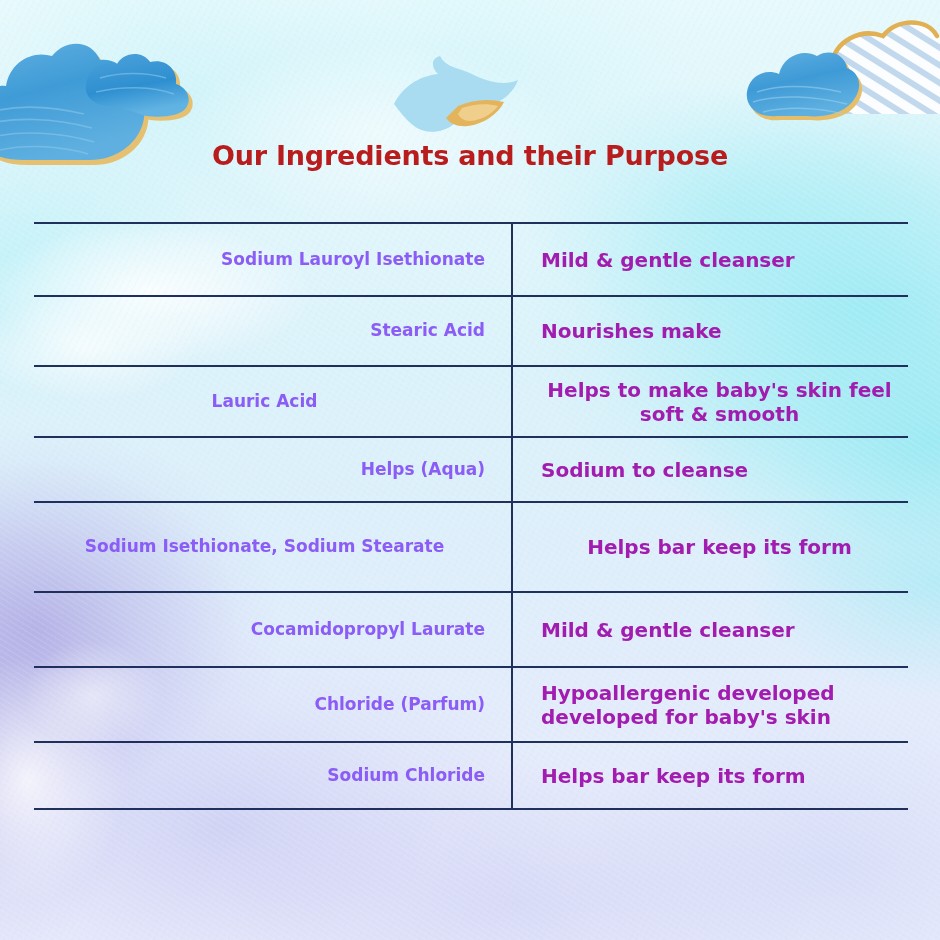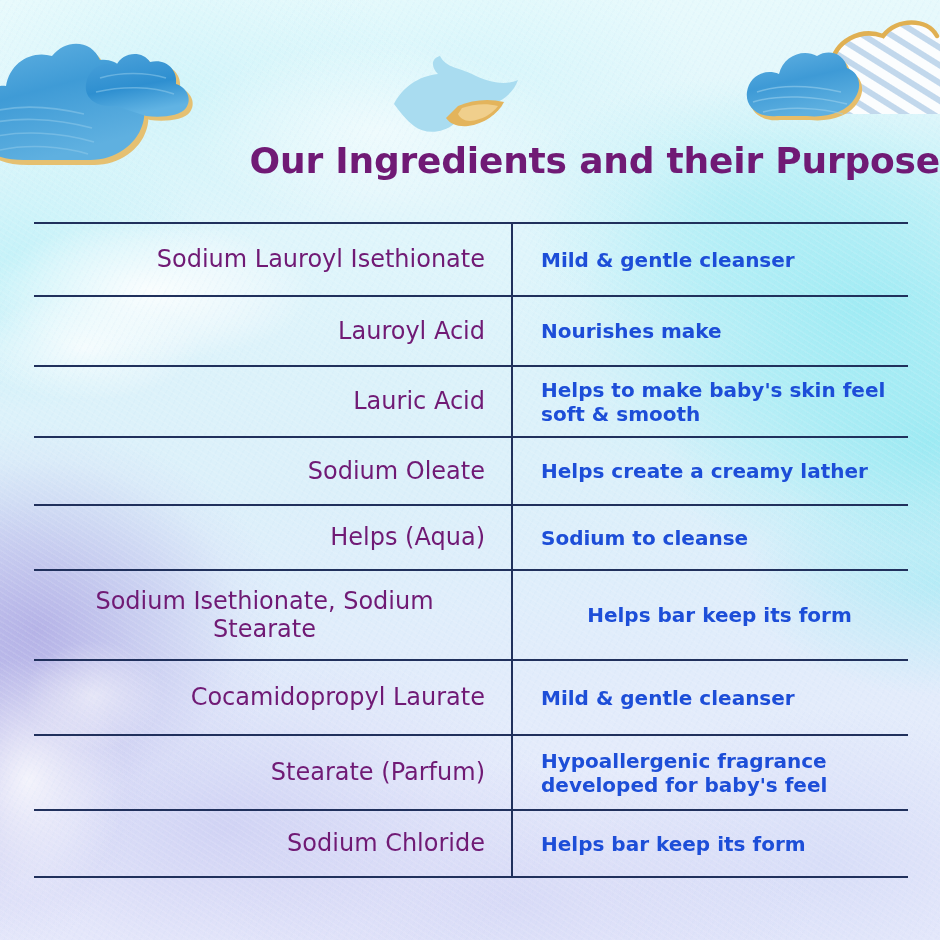--- a/index.html
+++ b/index.html
@@ -84,25 +84,25 @@
   #cloud-left-art  { left: -34px;  top: 18px;  width: 250px;  height: 150px; }
   #dove-art        { left: 388px;  top: 48px;  width: 140px;  height: 92px;  }
   #cloud-right-art { left: 735px;  top: -6px;  width: 215px;  height: 140px; }
 
   
   #page-title {
     position: absolute;
     left: 0;
     right: 0;
     top: 140px;
-    text-align: right;
-    font-size: 36px;
+    text-align: center;
+    font-size: 27px;
     font-weight: bold;
     letter-spacing: -0.2px;
-    color: #701a75;
+    color: #b91c1c;
     font-family: "DejaVu Sans", sans-serif;
   }
 
   
   #ingredients-table {
     position: absolute;
     left: 34px;
     top: 222px;
     width: 874px;
     border-collapse: collapse;
@@ -112,40 +112,40 @@
   #ingredients-table td {
     border-top: 2.5px solid #20305c;
     border-bottom: 2.5px solid #20305c;
     padding: 0;
     vertical-align: middle;
   }
   .col-ingredient {
     width: 441px;
     text-align: right;
     padding: 9px 26px 9px 10px !important;
-    color: #701a75;
-    font-size: 24px;
+    color: #8b5cf6;
+    font-size: 17px;
     line-height: 1.17;
     font-family: "DejaVu Sans", sans-serif;
-    font-weight: normal;
+    font-weight: bold;
     border-right: 2.5px solid #20305c;
   }
   .col-purpose {
     text-align: left;
     padding: 9px 10px 9px 28px !important;
-    color: #1d4ed8;
+    color: #a21caf;
     font-size: 20px;
     line-height: 1.2;
     font-weight: bold;
     font-family: "DejaVu Sans", sans-serif;
     margin-left: 36px;
   }
   .r1 td { height: 53px; }
   .r2 td { height: 50px; }
-  .r3 td { height: 51px; }
+  .r3 td { height: 51px; text-align: center; }
   .r4 td { height: 48px; }
   .r5 td { height: 45px; }
   .r6 td { height: 70px; text-align: center; }
   .r7 td { height: 55px; }
   .r8 td { height: 45px; }
   .r9 td { height: 55px; }
   .r10 td { height: 47px; }
 </style>
 </head>
 <body>
@@ -236,46 +236,42 @@
 
   <div id="page-title">Our Ingredients and their Purpose</div>
 
   <table id="ingredients-table">
     <tbody>
       <tr class="r1">
         <td class="col-ingredient">Sodium Lauroyl Isethionate</td>
         <td class="col-purpose">Mild &amp; gentle cleanser</td>
       </tr>
       <tr class="r2">
-        <td class="col-ingredient">Lauroyl Acid</td>
+        <td class="col-ingredient">Stearic Acid</td>
         <td class="col-purpose">Nourishes make</td>
       </tr>
       <tr class="r3">
         <td class="col-ingredient">Lauric Acid</td>
         <td class="col-purpose">Helps to make baby's skin feel soft &amp; smooth</td>
       </tr>
-      <tr class="r4">
-        <td class="col-ingredient">Sodium Oleate</td>
-        <td class="col-purpose">Helps create a creamy lather</td>
-      </tr>
       <tr class="r5">
         <td class="col-ingredient">Helps (Aqua)</td>
         <td class="col-purpose">Sodium to cleanse</td>
       </tr>
       <tr class="r6">
         <td class="col-ingredient">Sodium Isethionate, Sodium Stearate</td>
         <td class="col-purpose">Helps bar keep its form</td>
       </tr>
       <tr class="r7">
         <td class="col-ingredient">Cocamidopropyl Laurate</td>
         <td class="col-purpose">Mild &amp; gentle cleanser</td>
       </tr>
       <tr class="r9">
-        <td class="col-ingredient">Stearate (Parfum)</td>
-        <td class="col-purpose">Hypoallergenic fragrance developed for baby's feel</td>
+        <td class="col-ingredient">Chloride (Parfum)</td>
+        <td class="col-purpose">Hypoallergenic developed developed for baby's skin</td>
       </tr>
       <tr class="r10">
         <td class="col-ingredient">Sodium Chloride</td>
         <td class="col-purpose">Helps bar keep its form</td>
       </tr>
 
     </tbody>
   </table>
 
 </div>

